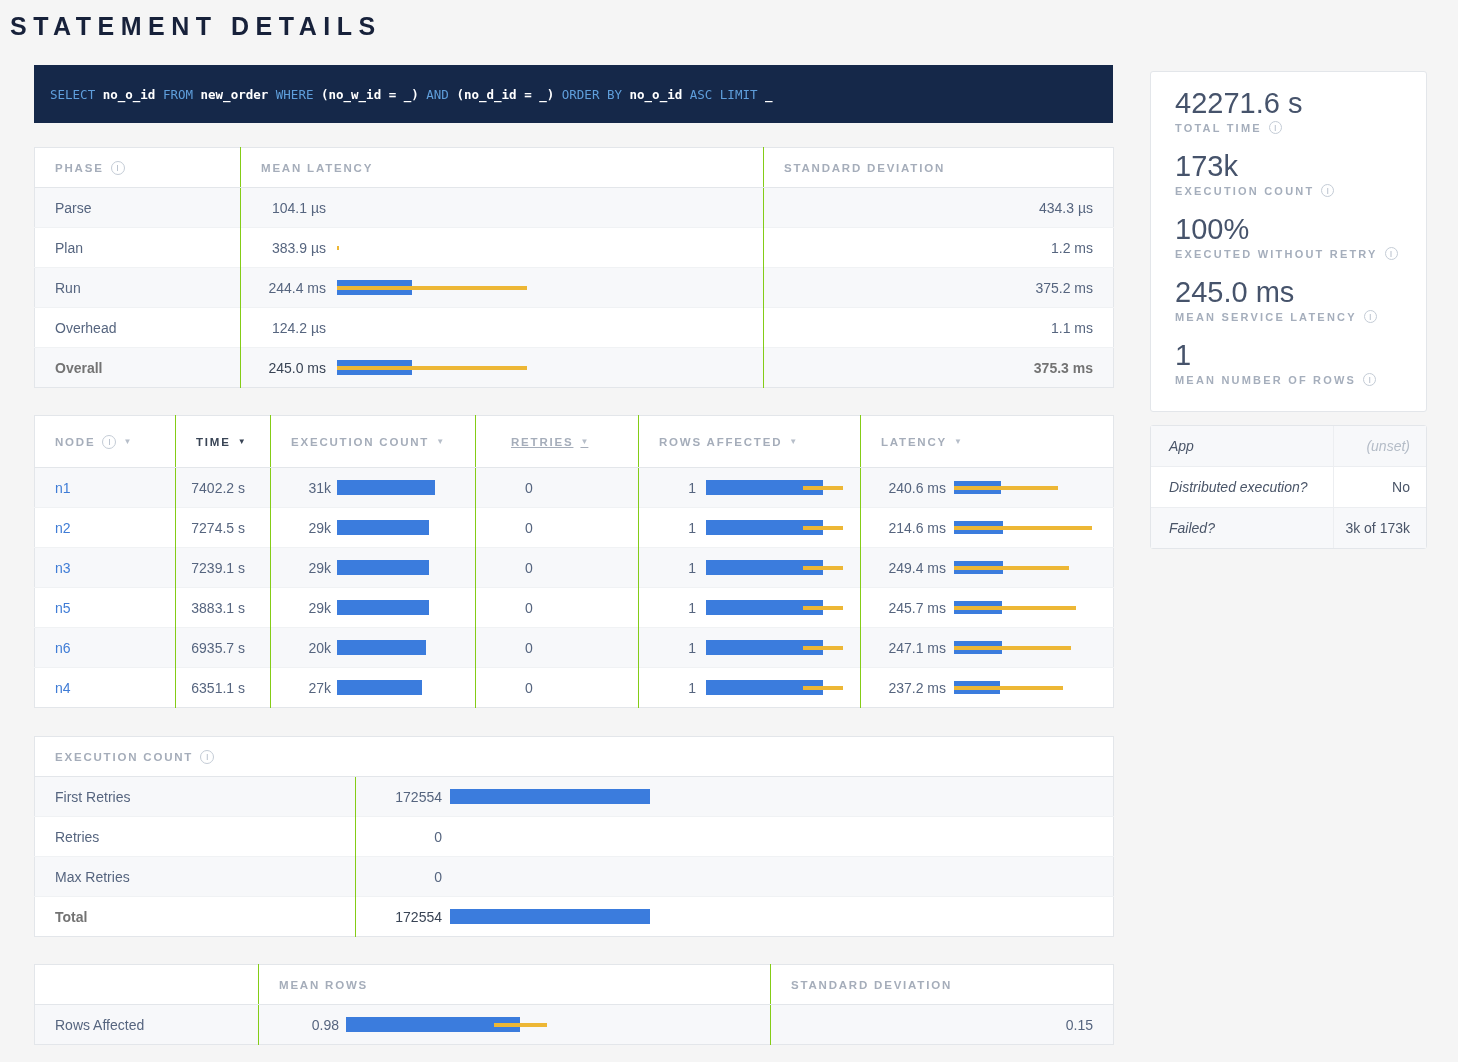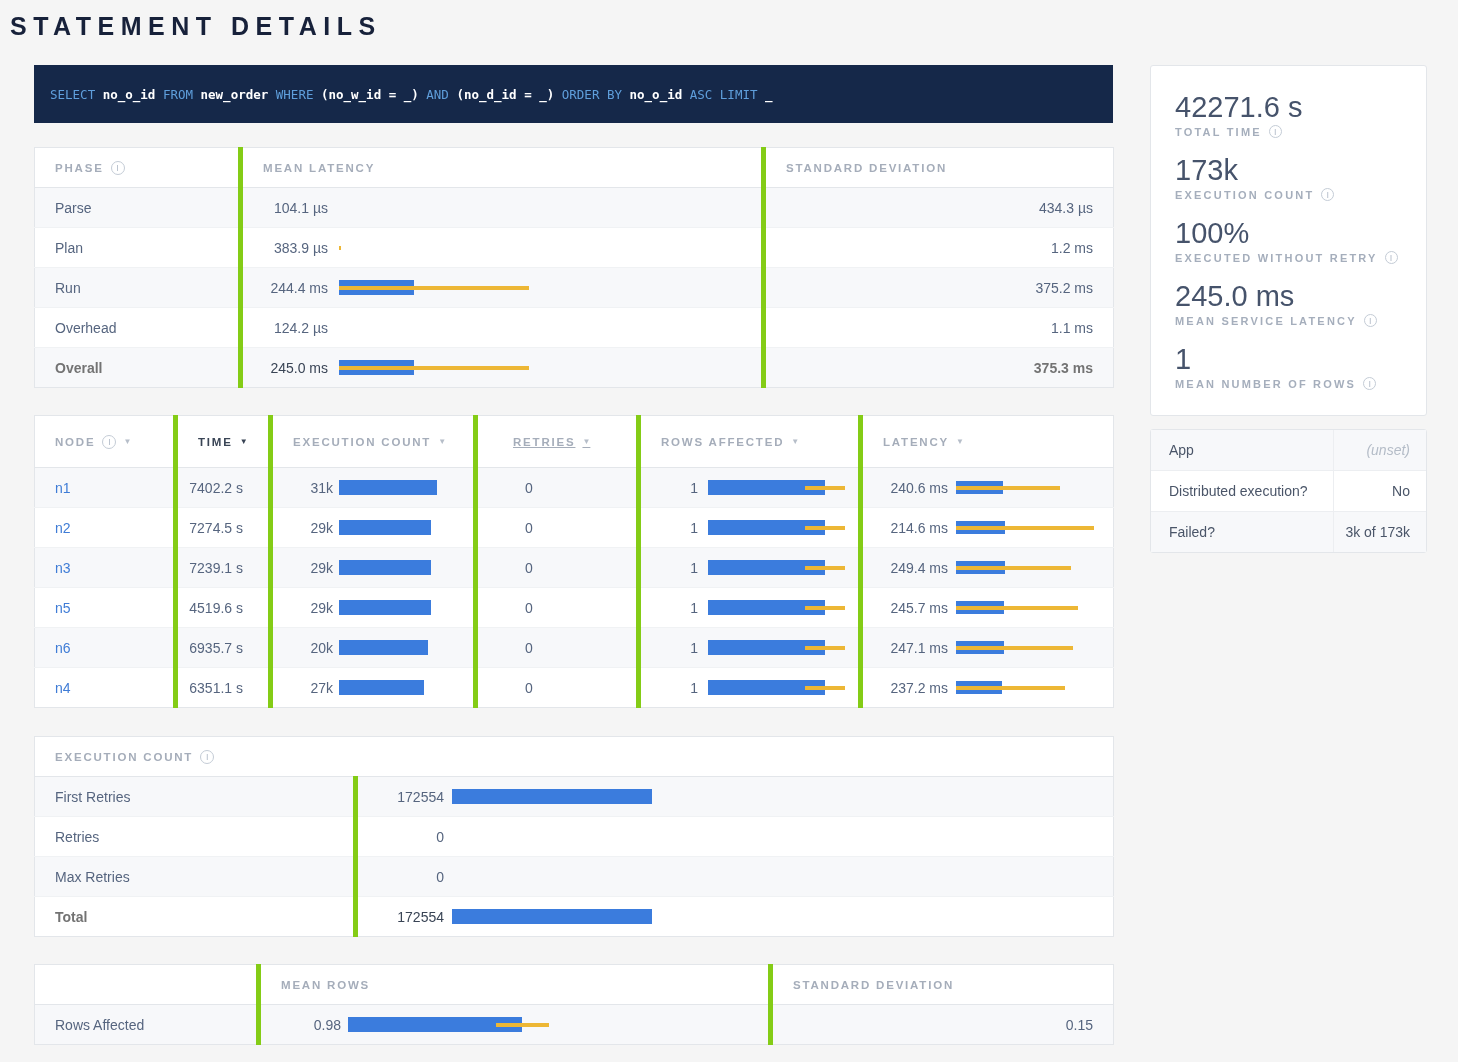--- a/index.html
+++ b/index.html
@@ -30,21 +30,21 @@
   
   table { width:100%; border-collapse:collapse; table-layout:fixed; background:#fff; border:1px solid #e3e6ea; }
   th {
     font-size:11.5px; font-weight:700; letter-spacing:1.8px; color:#a5adba;
     text-align:left; padding-left:20px; height:40px; text-transform:uppercase;
     border-bottom:1px solid #e3e6ea; white-space:nowrap;
   }
   td { height:40px; font-size:14px; color:#56657f; }
   tbody tr:nth-child(odd) td { background:#f7f8fa; }
   tbody tr + tr td { border-top:1px solid #f0f2f4; }
-  th + th, td + td { border-left:5px solid #84cc16;margin-left:8px; }
+  th + th, td + td { border-left:1px solid #84cc16;margin-left:8px; }
   .first-cell { padding-left:20px; }
   .right-cell { text-align:right; padding-right:20px; }
   .bold-dark { color:#737373; font-weight:700; }
   .dark { color:#394455; }
 
   .cellflex { display:flex; align-items:center; height:100%; }
   .val { display:inline-block; text-align:right; flex:0 0 auto; }
 
   
   .bar { position:relative; height:15px; flex:0 0 auto; }
@@ -65,30 +65,30 @@
     display:inline-block; width:14px; height:14px; border:1px solid #c4ccd6; border-radius:50%;
     color:#b3bcc9; font-size:9px; line-height:13px; text-align:center;
     font-weight:400; letter-spacing:0; margin-left:7px; vertical-align:1px; cursor:pointer;
   }
   .sort-arrow { font-size:8px; color:#b6bec9; margin-left:7px; vertical-align:2px; letter-spacing:0; }
   .sort-arrow.active { color:#394455; }
   th.active-sort { color:#394455; }
 
   
   .card { background:#fff; border:1px solid #e3e6ea; border-radius:3px; }
-  .summary-card { padding:24px 18px 10px 24px; margin-bottom:13px; }
+  .summary-card { padding:14px 18px 10px 24px; margin-bottom:13px;margin-top:6px; }
   .stat { margin-bottom:15px; }
   .stat-value { font-size:29px; color:#46536b; line-height:34px; }
   .stat-label { font-size:11px; font-weight:700; letter-spacing:2.2px; color:#a5aebc; text-transform:uppercase; margin-top:1px; }
   .stat-label .info-icon { width:13px; height:13px; line-height:12px; }
 
   .details-card .drow { display:flex; align-items:center; }
   .details-card .drow + .drow { border-top:1px solid #eceef1; }
   .details-card .drow:nth-child(odd) { background:#f7f8fa; }
-  .dlabel { width:183px; padding:10px 14px 10px 18px; font-size:14px; color:#4a5568; line-height:20px; }
+  .dlabel { width:183px; padding:10px 14px 10px 18px; font-size:14px; color:#4a5568; line-height:20px;font-style:italic; }
   .dvalue { width:94px; padding:10px 16px 10px 8px; font-size:14px; color:#4a5568; text-align:right;
             border-left:1px solid #eceef1; align-self:stretch; display:flex; align-items:center; justify-content:flex-end; line-height:20px; }
   .dvalue.unset { color:#b4bcc7; font-style:italic; }
 </style>
 </head>
 <body>
 
 <h1 class="page-title">STATEMENT DETAILS</h1>
 
 <div class="layout">
@@ -281,21 +281,21 @@
                 <span class="val" style="width: 85px; margin-right: 8px;">249.4 ms</span>
                 <div class="bar thin" style="width: 114.973px;">
                   <div class="seg-mean" style="width: 48.7328px;"></div>
                   <div class="seg-sd" style="left: 0px; width: 114.973px;"></div>
                 </div>
               </div>
             </td>
           </tr>
           <tr>
             <td class="first-cell"><span class="node-link">n5</span></td>
-            <td class="td-time">4519.6 s</td>
+            <td class="td-time">3883.1 s</td>
             <td>
               <div class="cellflex">
                 <span class="val" style="width: 60px; margin-right: 6px;">29k</span>
                 <div class="bar" style="width: 91.6774px;">
                   <div class="seg-mean" style="width: 91.6774px;"></div>
                 </div>
               </div>
             </td>
             <td class="td-retries">0</td>
             <td>

